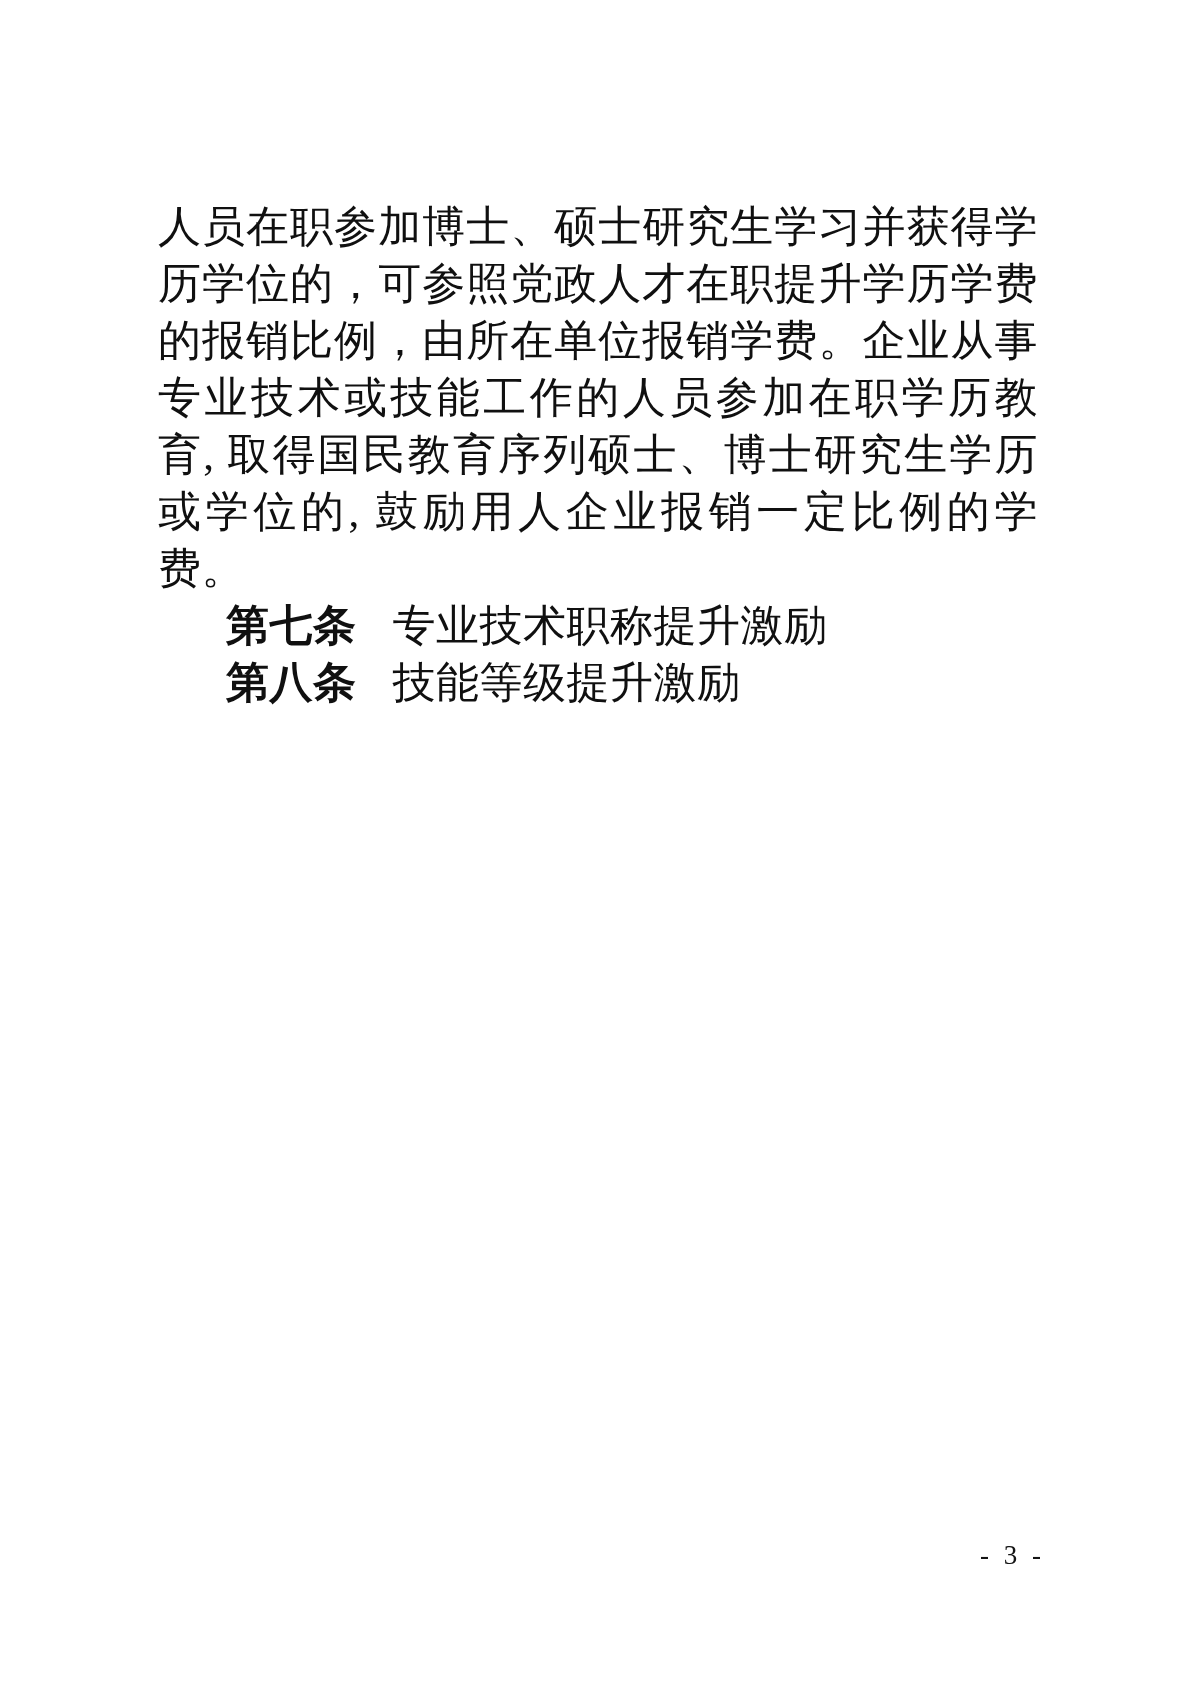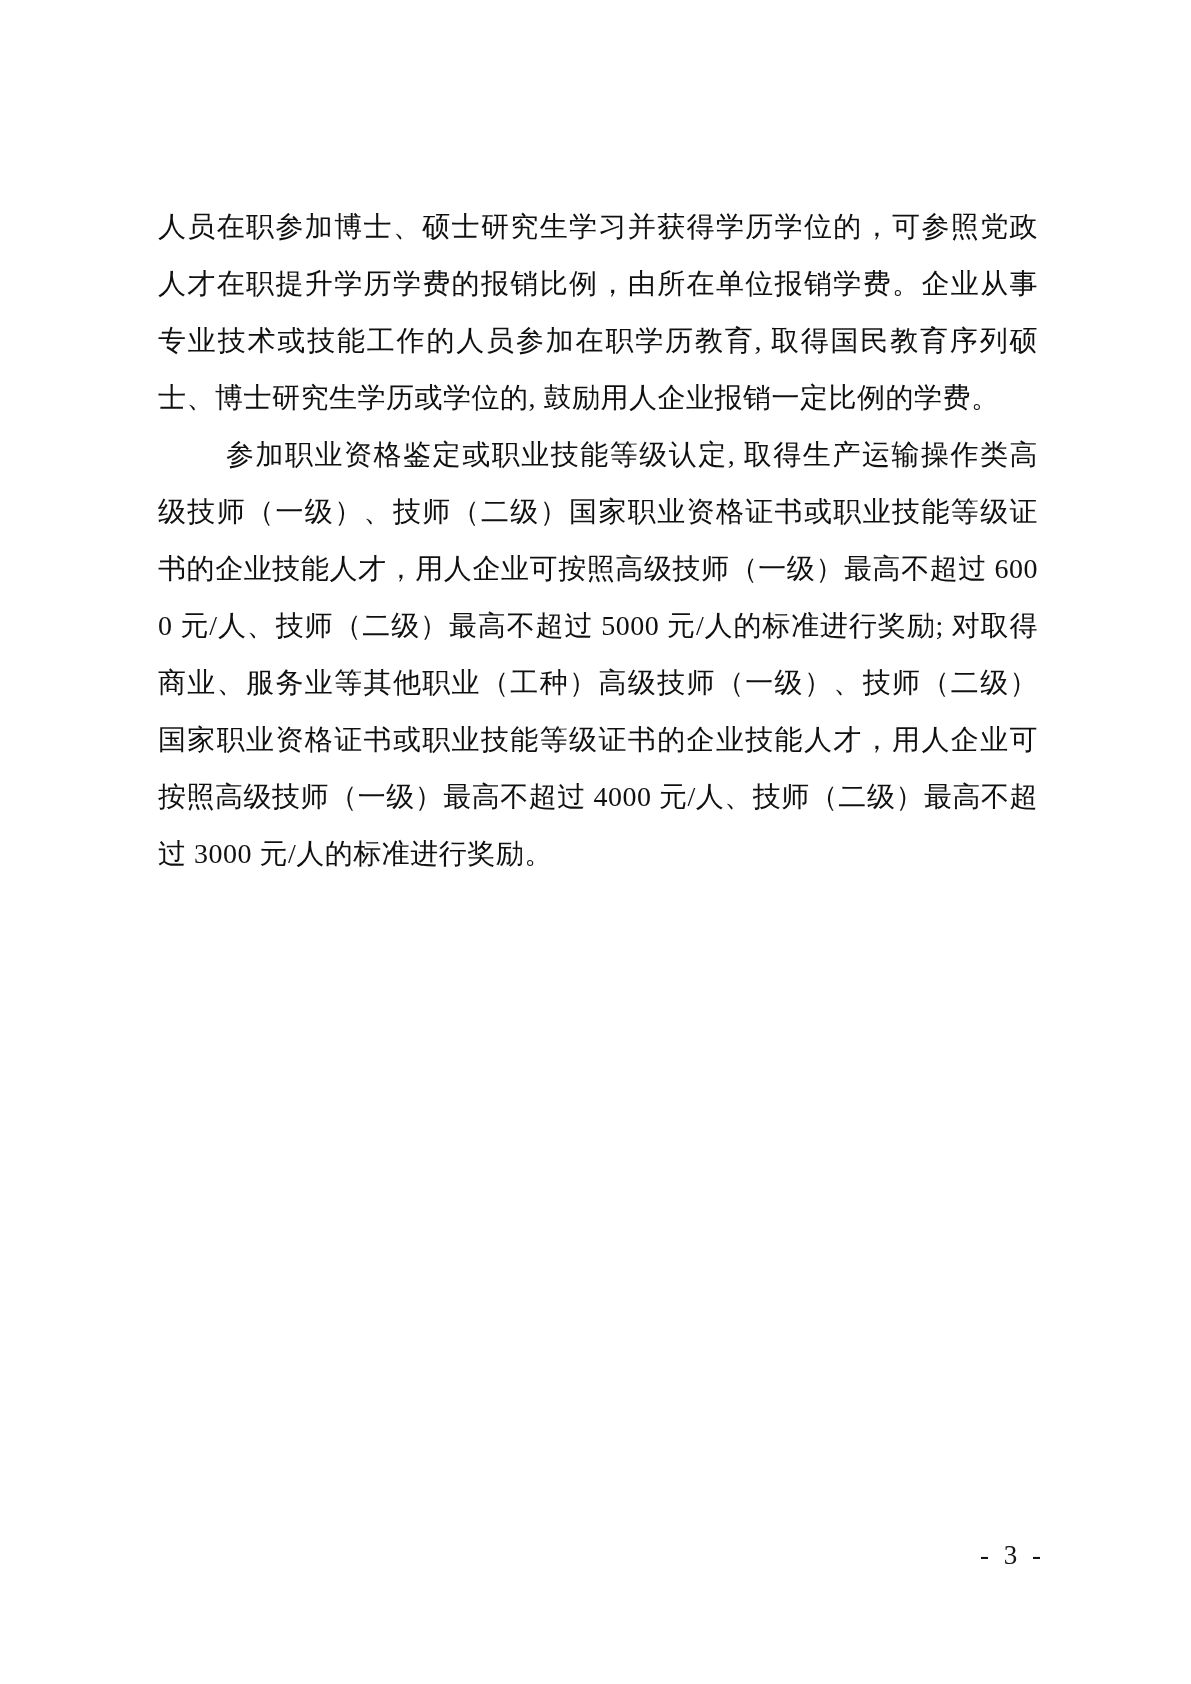--- a/index.html
+++ b/index.html
@@ -15,21 +15,21 @@
     background: #ffffff;
     overflow: hidden;
     font-family: "Liberation Serif", "DejaVu Serif", serif;
     color: #101010;
   }
   .page-content {
     position: absolute;
     left: 158px;
     top: 198px;
     width: 880px;
-    font-size: 28px;
+    font-size: 43px;
     line-height: 57px;
     text-align: justify;
     letter-spacing: 0.5px;
   }
   .para {
     margin: 0;
     padding: 0;
     word-break: break-all;
   }
   .para.indent {
@@ -57,24 +57,25 @@
 </style>
 </head>
 <body>
 
 <div class="doc-page">
 
   <main class="page-content">
 
     <p class="para">人员在职参加博士、硕士研究生学习并获得学历学位的，可参照党政人才在职提升学历学费的报销比例，由所在单位报销学费。企业从事专业技术或技能工作的人员参加在职学历教育, 取得国民教育序列硕士、博士研究生学历或学位的, 鼓励用人企业报销一定比例的学费。</p>
 
+    <p class="para indent heading"><span class="article-no">第七条</span><span class="hspace"></span><span>专业技术职称提升激励</span></p>
 
 
+    <p class="para indent heading"><span class="article-no">第八条</span><span class="hspace"></span><span>技能等级提升激励</span></p>
 
-    <p class="para indent">参加职业资格鉴定或职业技能等级认定, 取得生产运输操作类高级技师（一级）、技师（二级）国家职业资格证书或职业技能等级证书的企业技能人才，用人企业可按照高级技师（一级）最高不超过 6000 元/人、技师（二级）最高不超过 5000 元/人的标准进行奖励; 对取得商业、服务业等其他职业（工种）高级技师（一级）、技师（二级）国家职业资格证书或职业技能等级证书的企业技能人才，用人企业可按照高级技师（一级）最高不超过 4000 元/人、技师（二级）最高不超过 3000 元/人的标准进行奖励。</p>
 
   </main>
 
   <footer class="page-footer">
     <span>- 3 -</span>
   </footer>
 
 </div>
 
 </body></html>

